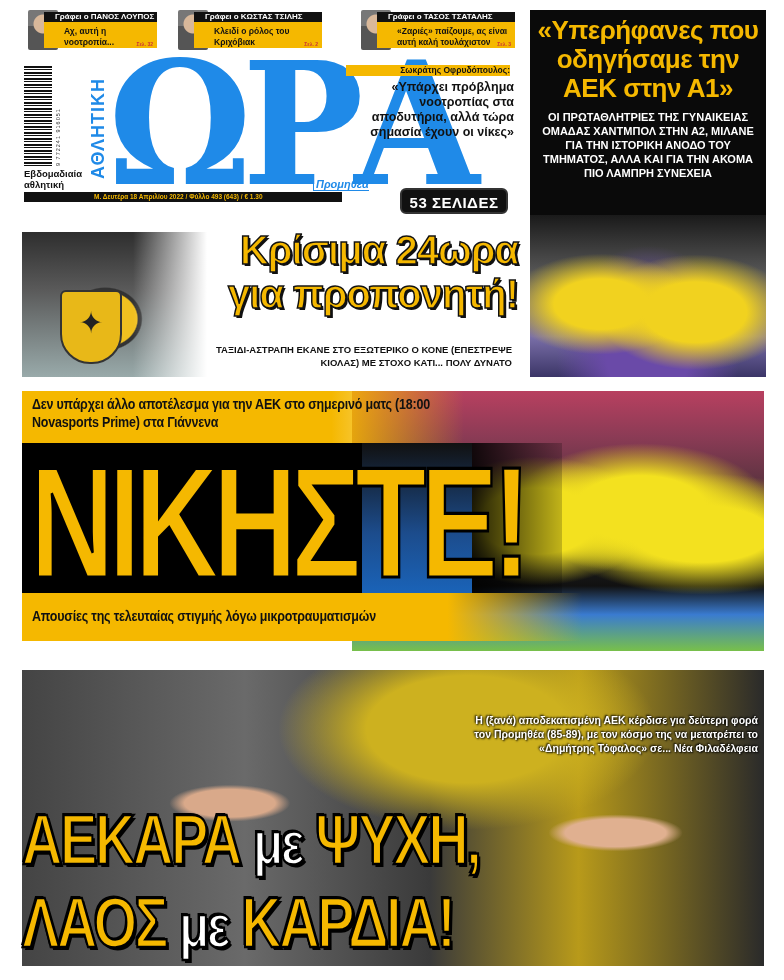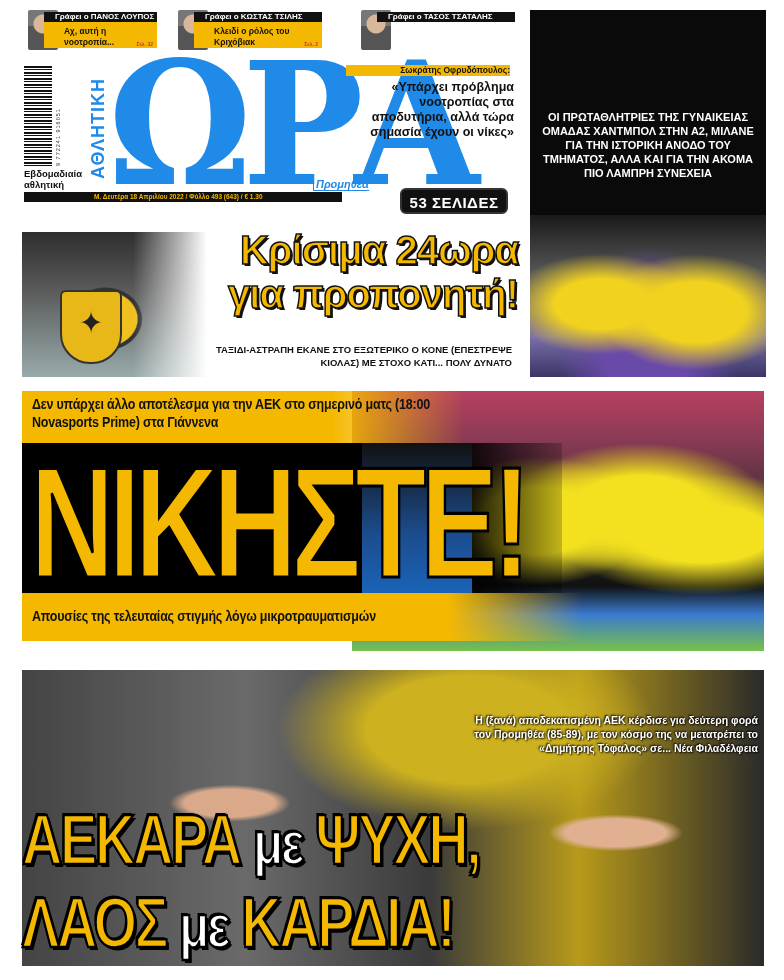--- a/index.html
+++ b/index.html
@@ -122,35 +122,40 @@
   <div class="head">Γράφει ο ΚΩΣΤΑΣ ΤΣΙΛΗΣ</div>
   <div class="body">
     <div class="teaser">Κλειδί ο ρόλος του Κριχόβιακ</div>
     <div class="page">Σελ. 2</div>
   </div>
 </div>
 
 <div class="col-box" style="left:355px;width:160px;">
   <div class="photo"></div>
   <div class="head">Γράφει ο ΤΑΣΟΣ ΤΣΑΤΑΛΗΣ</div>
+  <div class="body">
+    <div class="teaser">«Ζαριές» παίζουμε, ας είναι αυτή καλή τουλάχιστον</div>
+    <div class="page">Σελ. 3</div>
+  </div>
 </div>
 
 <div class="barcode"></div>
 <div class="barcode-digits">9 772241 916051</div>
 <div class="weekly">Εβδομαδιαία αθλητική εφημερίδα</div>
 <div class="athlitiki">ΑΘΛΗΤΙΚΗ</div>
 <div class="logo">ΩΡΑ</div>
 <div class="deuteras">Προμηθέα</div>
 <div class="dateline">Μ. Δευτέρα 18 Απριλίου 2022 / Φύλλο 493 (643) / € 1.30</div>
 
 <div class="quote-label">Σωκράτης Οφρυδόπουλος:</div>
 <div class="quote-text">«Υπάρχει πρόβλημα νοοτροπίας στα αποδυτήρια, αλλά τώρα σημασία έχουν οι νίκες»</div>
 <div class="pages">53 ΣΕΛΙΔΕΣ</div>
 
 <div class="right-black">
+  <div class="rb-headline">«Υπερήφανες που οδηγήσαμε την ΑΕΚ στην Α1»</div>
   <div class="rb-sub">ΟΙ ΠΡΩΤΑΘΛΗΤΡΙΕΣ ΤΗΣ ΓΥΝΑΙΚΕΙΑΣ ΟΜΑΔΑΣ ΧΑΝΤΜΠΟΛ ΣΤΗΝ Α2, ΜΙΛΑΝΕ ΓΙΑ ΤΗΝ ΙΣΤΟΡΙΚΗ ΑΝΟΔΟ ΤΟΥ ΤΜΗΜΑΤΟΣ, ΑΛΛΑ ΚΑΙ ΓΙΑ ΤΗΝ ΑΚΟΜΑ ΠΙΟ ΛΑΜΠΡΗ ΣΥΝΕΧΕΙΑ</div>
 </div>
 <div class="rb-photo"></div>
 
 <div class="crest-photo"></div>
 <div class="crest-emblem"></div>
 <div class="crest-eagle">✦</div>
 <div class="coach-headline">Κρίσιμα 24ωρα για προπονητή!</div>
 <div class="coach-sub">ΤΑΞΙΔΙ-ΑΣΤΡΑΠΗ ΕΚΑΝΕ ΣΤΟ ΕΞΩΤΕΡΙΚΟ Ο ΚΟΝΕ (ΕΠΕΣΤΡΕΨΕ ΚΙΟΛΑΣ) ΜΕ ΣΤΟΧΟ ΚΑΤΙ... ΠΟΛΥ ΔΥΝΑΤΟ</div>
 

